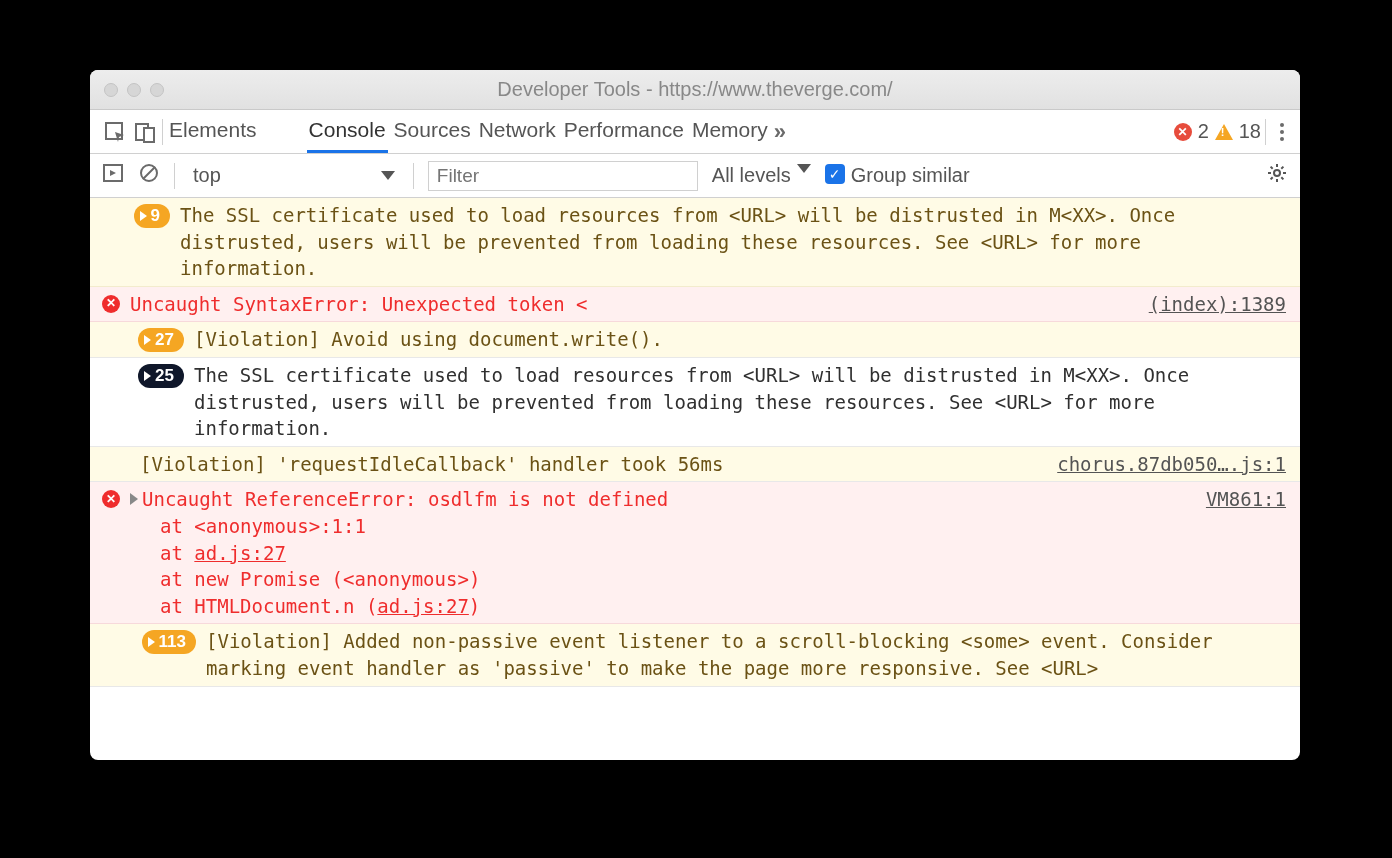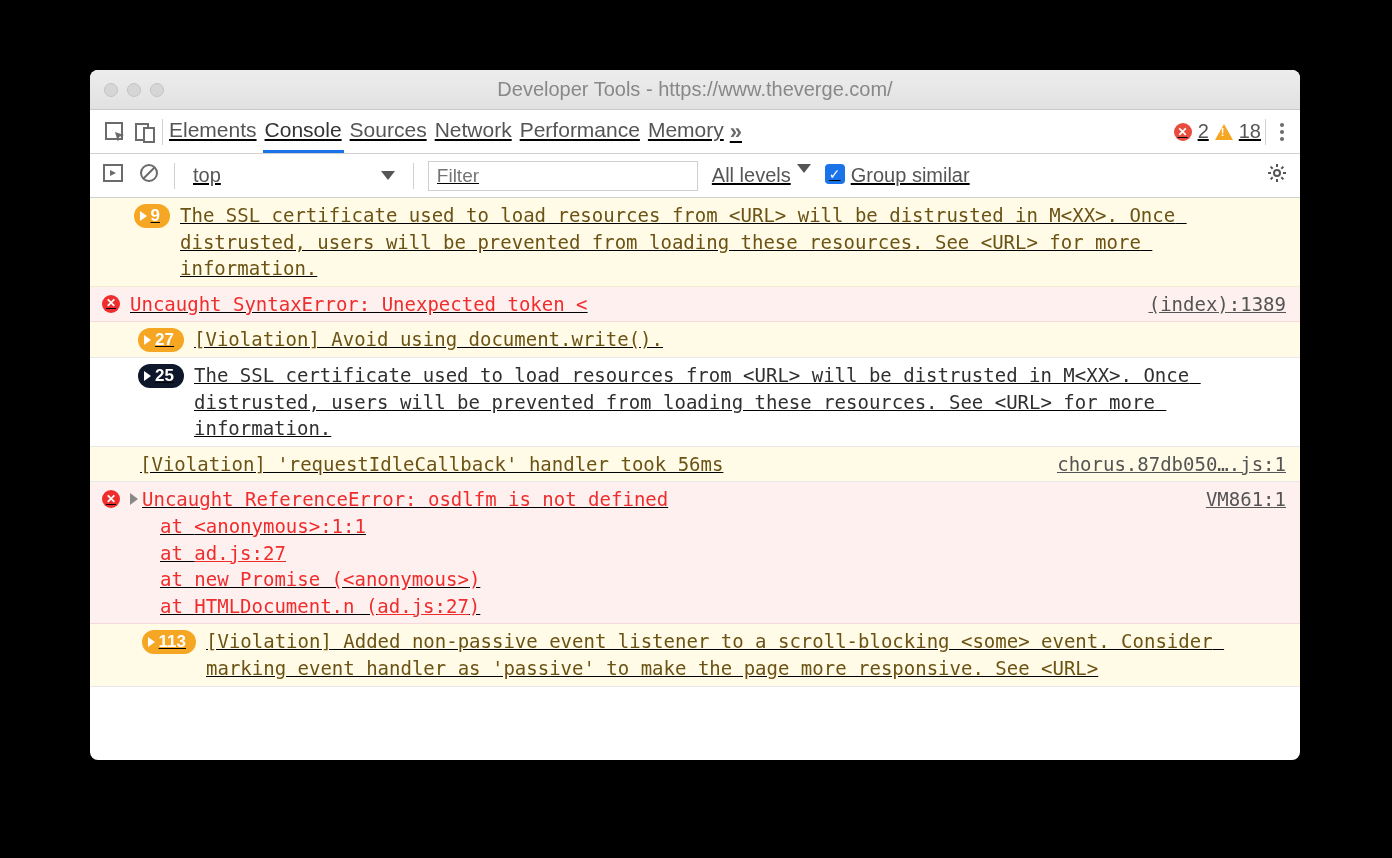--- a/index.html
+++ b/index.html
@@ -15,21 +15,20 @@
     left: 90px;
     top: 70px;
     width: 1210px;
     height: 690px;
     background: #fff;
     border-radius: 8px;
     box-shadow: 0 20px 60px rgba(0,0,0,0.5);
     overflow: hidden;
     display: flex;
     flex-direction: column;
-    text-decoration: underline;
   }
   
   .titlebar {
     height: 40px;
     background: linear-gradient(#ededed, #e1e1e1);
     border-bottom: 1px solid #c9c9c9;
     display: flex;
     align-items: center;
     position: relative;
   }
@@ -68,20 +67,21 @@
     color: #6b6b6b;
   }
   .tabrow .sep {
     width: 1px; height: 26px; background: #d0d0d0;
   }
   .tab { cursor: pointer; padding: 8px 2px 11px 2px; }
   .tab.active {
     color: #333;
     border-bottom: 3px solid #1a73e8;
     padding-bottom: 8px;
+    margin-left: 44px;
   }
   .tabrow .spacer { flex: 1; }
   .status-counts { display: flex; align-items: center; gap: 6px; font-size: 20px; }
   .round-icon {
     width: 18px; height: 18px; border-radius: 50%;
     display: inline-flex; align-items: center; justify-content: center;
     color: #fff; font-size: 12px; font-weight: bold;
   }
   .err-icon { background: #e74c3c; }
   .warn-tri {

